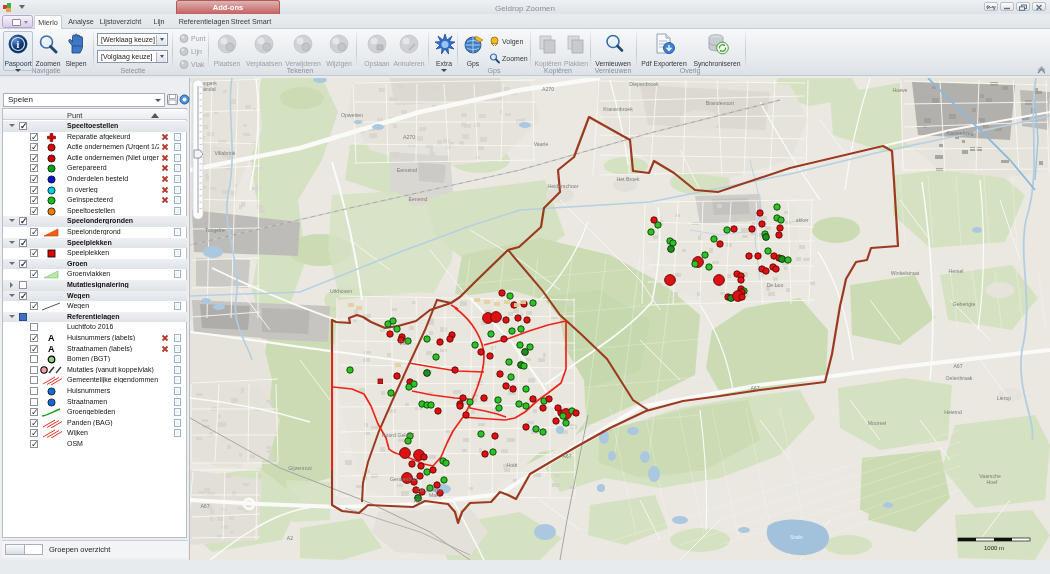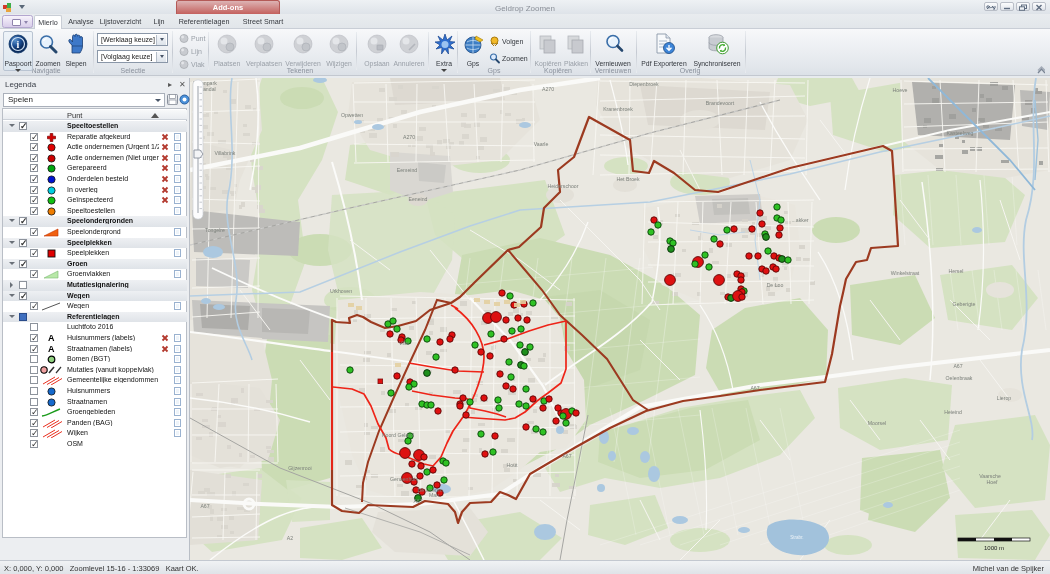--- a/index.html
+++ b/index.html
@@ -96,21 +96,21 @@
   <div id="tabrow"></div>
   <div id="appmenu">
       <div class="sq"></div>
       <div class="car"></div>
     </div>
   <div class="tab active" style="left:34px; width:28px;">Mierlo</div>
   <div class="tab" style="left:65px; width:32px;">Analyse</div>
   <div class="tab" style="left:98px; width:45px;">Lijstoverzicht</div>
   <div class="tab" style="left:145px; width:28px;">Lijn</div>
   <div class="tab" style="left:178px; width:52px;">Referentielagen</div>
-  <div class="tab" style="left:240px; width:46px;">Street Smart</div>
+  <div class="tab" style="left:228px; width:46px;">Street Smart</div>
 
   <div id="ribbon">
 <div class="rsep" style="left:93px"></div>
 <div class="rsep" style="left:172px"></div>
 <div class="rsep" style="left:457px"></div>
 <div class="rsep" style="left:530px"></div>
 <div class="rsep" style="left:590px"></div>
 <div class="rsep" style="left:636px"></div>
 <div class="rsep" style="left:745px"></div>
 <div class="rsep" style="left:428px;height:38px;top:3px"></div>
@@ -259,21 +259,20 @@
 <path d="M18,10.8 L19.3,12.8 L17,13.3 Z M15,19.2 L13.7,17.2 L16,16.7 Z" fill="#46ad34"></path>
       </svg>
 <div style="position:absolute;left:688px;top:31px;width:58px;text-align:center;font-size:6.8px;color:#33373d;white-space:nowrap">Synchroniseren</div>
 </div>
   <svg class="chev" style="left:1036px;top:66px;position:absolute" width="11" height="9">
       <path d="M2,7 L5.5,3 L9,7" stroke="#7a8494" stroke-width="1.3" fill="none"></path>
       <path d="M2,4.5 L5.5,1 L9,4.5" stroke="#7a8494" stroke-width="1.3" fill="none" opacity="0.6"></path>
     </svg>
 
   <div id="legend">
-    <div id="leghead">Legenda<span style="position:absolute;left:168px;top:2px;color:#555;font-size:8px">▸</span><span style="position:absolute;left:179px;top:2px;color:#555;font-size:8px">✕</span></div>
     <div id="legcombo">Spelen<span style="position:absolute;right:3px;top:5px;width:0;height:0;border-left:3px solid transparent;border-right:3px solid transparent;border-top:3.5px solid #4a5668"></span></div>
  <svg style="position:absolute;left:167px;top:16px" width="11" height="11">
         <rect x="0.5" y="0.5" width="10" height="10" rx="1" fill="#e8eaed" stroke="#8a919c"></rect>
         <rect x="2.5" y="0.5" width="6" height="4" fill="#fff" stroke="#8a919c" stroke-width="0.7"></rect>
         <rect x="2" y="6" width="7" height="4.5" fill="#fff" stroke="#8a919c" stroke-width="0.7"></rect>
       </svg>
  <svg style="position:absolute;left:179px;top:16px" width="11" height="11">
         <circle cx="5.5" cy="5.5" r="4.5" fill="#4a90d9" stroke="#2a5f9e"></circle>
         <circle cx="5.5" cy="5.5" r="2" fill="#fff"></circle>
       </svg>
@@ -523,25 +522,27 @@
           </svg>
           <div class="lbl">Wijken</div>
           <div class="doc"></div>
         </div>
 <div class="trow" style="top:330.0px">
           <div class="cb chk" style="left:27px"></div>
           <div class="lbl">OSM</div>
         </div>
 </div>
   </div>
+  <div id="groepen">
+      <div style="position:absolute;left:3px;top:3px;width:38px;height:11px;border:1px solid #aab0ba;background:#fff">
+        <div style="position:absolute;left:0;top:0;width:19px;height:9px;background:linear-gradient(#fafbfc,#d8dde3);border-right:1px solid #aab0ba"></div>
+      </div>
+      <span style="position:absolute;left:47px;top:4px">Groepen overzicht</span>
+    </div>
 
-  <div id="statusbar">
-    <span style="position:absolute; left:4px; top:3px;">X: 0,000, Y: 0,000&nbsp;&nbsp;&nbsp;Zoomlevel 15-16 - 1:33069&nbsp;&nbsp;&nbsp;Kaart OK.</span>
-    <span style="position:absolute; right:6px; top:3px;">Michel van de Spijker</span>
-  </div>
 
   <svg id="map" viewBox="190 78 860 482" preserveAspectRatio="none">
 <g font-family="Liberation Sans,sans-serif">
         <rect x="190" y="78" width="860" height="482" fill="#eae8e1"></rect>
 <polygon points="262,78 322,78 338,112 322,160 298,200 306,260 288,310 262,325 252,290 262,230 252,170 248,120" fill="#d5e2c2" opacity="1.0"></polygon>
 <polygon points="190,77 235,77 230,100 198,108" fill="#d5e2c2" opacity="1.0"></polygon>
 <ellipse cx="302" cy="98" rx="22" ry="11" fill="#cbdcb4" opacity="1.0"></ellipse>
 <polygon points="425,195 545,180 565,235 530,260 470,265 435,235" fill="#d5e2c2" opacity="1.0"></polygon>
 <polygon points="350,145 425,135 440,175 390,195 345,180" fill="#d5e2c2" opacity="1.0"></polygon>
 <ellipse cx="480" cy="160" rx="30" ry="13" fill="#d5e2c2" opacity="1.0"></ellipse>

